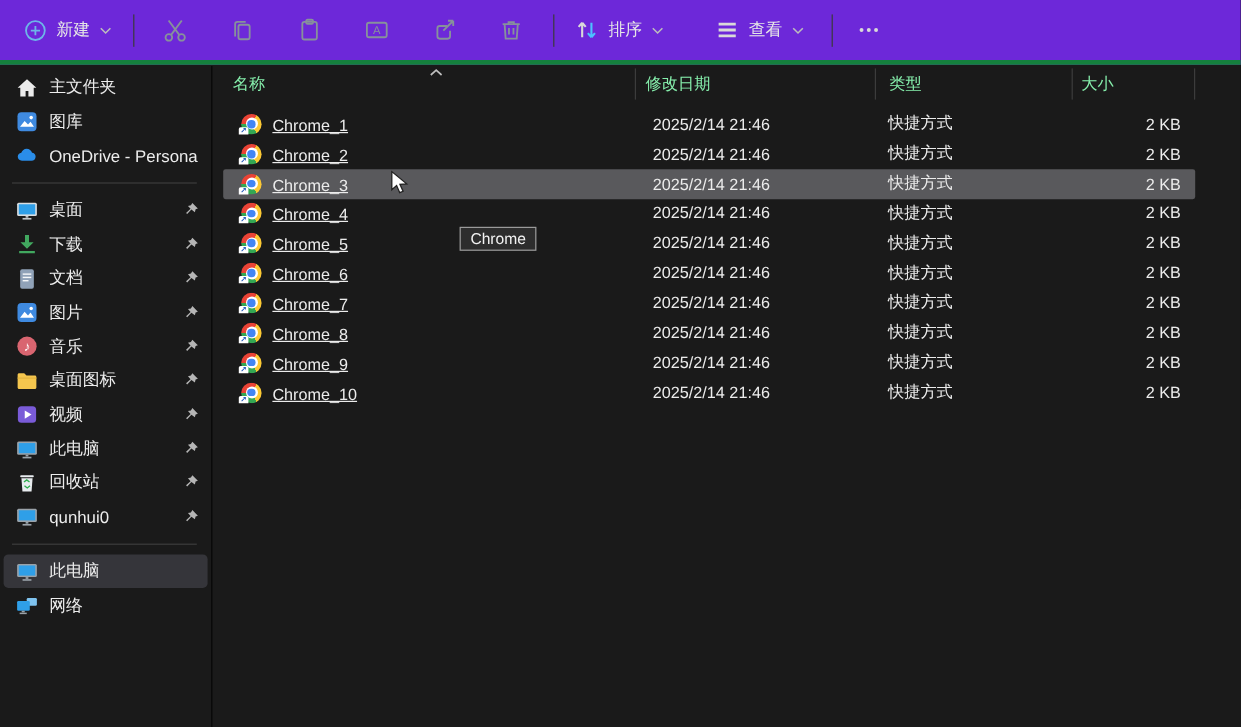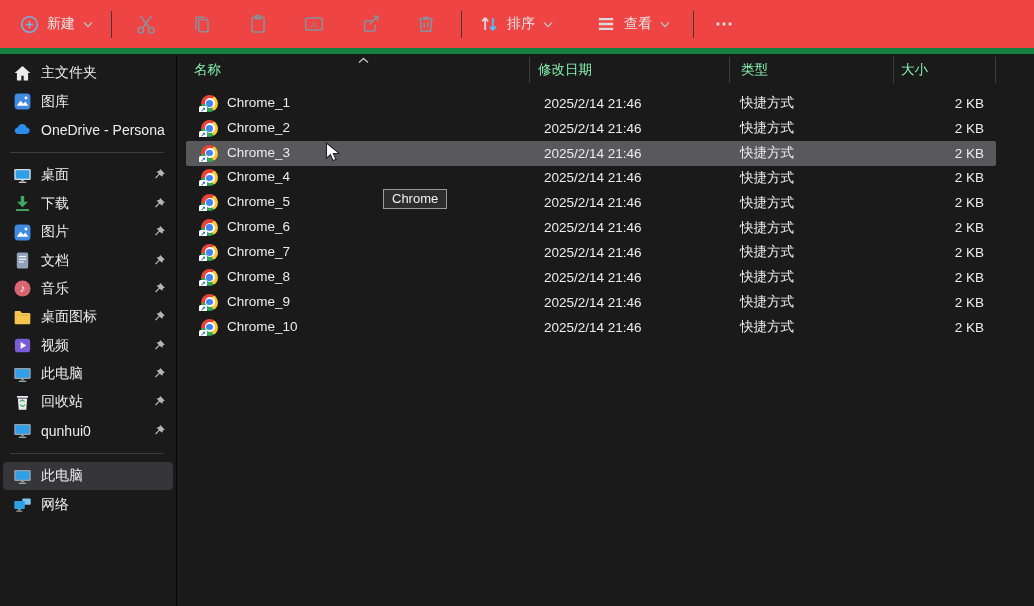--- a/index.html
+++ b/index.html
@@ -1,22 +1,22 @@
 <!DOCTYPE html>
 <html><head>
 <meta charset="utf-8">
 <style>
   * { box-sizing: border-box; margin: 0; padding: 0; }
   html,body { width:1034px; height:606px; overflow:hidden; background:#111; }
   body { font-family:"Liberation Sans","DejaVu Sans",sans-serif; }
   #app { position:relative; width:1034px; height:606px; background:#1a1a1a; color:#e8e8e8; }
 
   
-  .toolbar { position:absolute; left:0; top:0; right:0; height:54px; background:#ef4444;
-             border-bottom:6px solid #15803d; display:flex; align-items:center; }
+  .toolbar { position:absolute; left:0; top:0; right:0; height:54px; background:#6d28d9;
+             border-bottom:4px solid #15803d; display:flex; align-items:center; }
   .tbtn { display:flex; align-items:center; gap:7px; background:transparent; border:none;
           color:#e6e6e6; font-size:14px; padding:6px 9px; border-radius:4px; cursor:default; }
   .tbtn svg { display:block; }
   .tsep { width:1px; height:27px; background:#3a3a3a; flex:none; }
   .tbtn.icon-only { padding:6px 17px; }
   .chev { margin-left:1px; }
 
   
   .sidebar { position:absolute; left:0; top:55px; bottom:0; width:177px;
              border-right:1px solid #050505; padding-top:4px; overflow:hidden; }
@@ -38,21 +38,21 @@
   .hc { height:26px; line-height:26px; padding-left:8px; }
   .hc.c2 { border-left:1px solid #3c3c3c; }
   .hc.c3 { border-left:1px solid #3c3c3c; padding-left:11px; }
   .hc.c4 { border-left:1px solid #3c3c3c; border-right:1px solid #3c3c3c; padding-left:7px; }
   .sort-caret { position:absolute; left:172px; top:-5px; color:#bdbdbd; }
 
   .rows { position:absolute; left:8px; top:36px; }
   .frow { display:grid; grid-template-columns:343px 200px 164px 103px; height:24.85px;
           align-items:center; font-size:13.5px; color:#ececec; border-radius:2px; }
   .frow.selected { background:#59595c; }
-  .cell.name { display:flex; align-items:flex-start; gap:9px; padding-left:15px; overflow:hidden; }
+  .cell.name { display:flex; align-items:flex-end; gap:9px; padding-left:15px; overflow:hidden;text-decoration:underline; }
   .cell.date { padding-left:15px; }
   .cell.type { padding-left:11px; }
   .cell.size { text-align:right; padding-right:12px; }
 
   
   .chrome-ic { position:relative; width:17px; height:17px; flex:none; border-radius:50%;
                background:conic-gradient(from 30deg,#fcc934 0 120deg,#34a853 0 240deg,#ea4335 0 360deg); }
   .chrome-ic::before { content:""; position:absolute; inset:3.5px; background:#fff; border-radius:50%; }
   .chrome-ic::after  { content:""; position:absolute; inset:5.2px; background:#4285f4; border-radius:50%; }
   .chrome-ic .lnk { position:absolute; left:-2px; bottom:-2px; width:8px; height:8px; background:#fff;
@@ -244,42 +244,42 @@
     <span class="slabel">下载</span>
     <span class="pin">
             <svg viewBox="0 0 14 14">
               <path d="M8.3 1.1l4.6 4.6-1.9.65-.6 2.45-2.9-2.15-3.5 3.75-.95-.95 3.75-3.5L4.65 3.6l2.45-.6z" fill="#b5b5b5"></path>
             </svg>
           </span>
   </li>
         <li class="side-item">
     <span class="sicon">
             <svg viewBox="0 0 18 18">
-              <rect x="1.5" y="1.5" width="15" height="15" rx="3.2" fill="#3f8ae0"></rect>
-              <path d="M3.5 13l3.6-4.6 2.7 2.8 2-2.2 2.7 4z" fill="#fff"></path>
-              <circle cx="12.3" cy="5.7" r="1.4" fill="#fff"></circle>
-            </svg>
-          </span>
-    <span class="slabel">图片</span>
-    <span class="pin">
-            <svg viewBox="0 0 14 14">
-              <path d="M8.3 1.1l4.6 4.6-1.9.65-.6 2.45-2.9-2.15-3.5 3.75-.95-.95 3.75-3.5L4.65 3.6l2.45-.6z" fill="#b5b5b5"></path>
-            </svg>
-          </span>
-  </li>
-        <li class="side-item">
-    <span class="sicon">
-            <svg viewBox="0 0 18 18">
               <rect x="3.6" y="1.4" width="10.8" height="15.2" rx="1.5" fill="#90a2b8"></rect>
               <rect x="5.6" y="4.6" width="6.8" height="1.1" fill="#fff" opacity=".92"></rect>
               <rect x="5.6" y="7.2" width="6.8" height="1.1" fill="#fff" opacity=".92"></rect>
               <rect x="5.6" y="9.8" width="4.6" height="1.1" fill="#fff" opacity=".92"></rect>
             </svg>
           </span>
     <span class="slabel">文档</span>
+    <span class="pin">
+            <svg viewBox="0 0 14 14">
+              <path d="M8.3 1.1l4.6 4.6-1.9.65-.6 2.45-2.9-2.15-3.5 3.75-.95-.95 3.75-3.5L4.65 3.6l2.45-.6z" fill="#b5b5b5"></path>
+            </svg>
+          </span>
+  </li>
+        <li class="side-item">
+    <span class="sicon">
+            <svg viewBox="0 0 18 18">
+              <rect x="1.5" y="1.5" width="15" height="15" rx="3.2" fill="#3f8ae0"></rect>
+              <path d="M3.5 13l3.6-4.6 2.7 2.8 2-2.2 2.7 4z" fill="#fff"></path>
+              <circle cx="12.3" cy="5.7" r="1.4" fill="#fff"></circle>
+            </svg>
+          </span>
+    <span class="slabel">图片</span>
     <span class="pin">
             <svg viewBox="0 0 14 14">
               <path d="M8.3 1.1l4.6 4.6-1.9.65-.6 2.45-2.9-2.15-3.5 3.75-.95-.95 3.75-3.5L4.65 3.6l2.45-.6z" fill="#b5b5b5"></path>
             </svg>
           </span>
   </li>
         <li class="side-item">
     <span class="sicon">
             <svg viewBox="0 0 18 18">
               <circle cx="9" cy="9" r="7.6" fill="#d96570"></circle>

